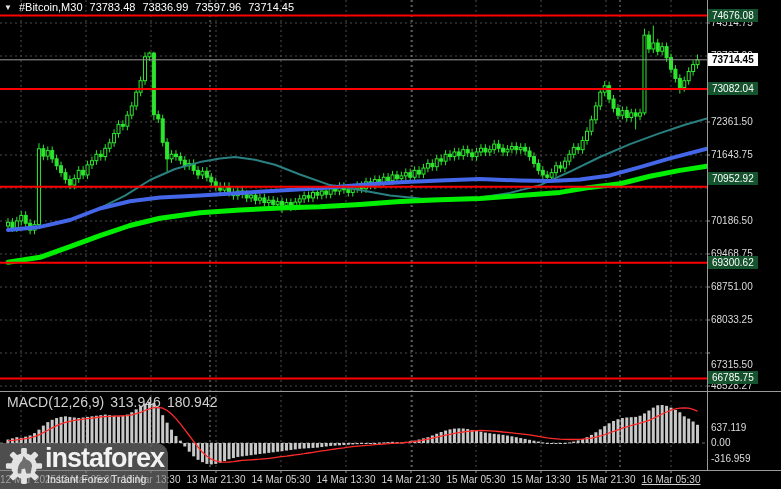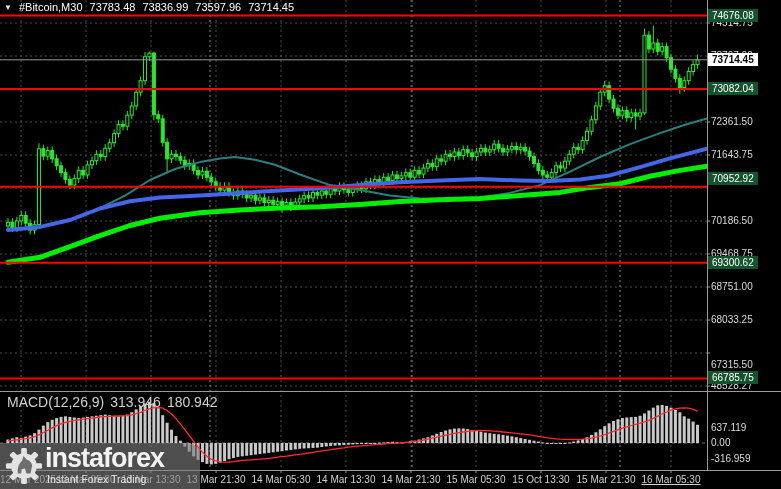--- a/index.html
+++ b/index.html
@@ -11,21 +11,21 @@
                display:flex;gap:7px;align-items:center;z-index:6;}
   #symbol-line .tri{font-size:8px;color:#e8e8e8;}
   .ytick{position:absolute;left:711px;color:#dcdcdc;font-size:10px;white-space:nowrap;z-index:2;}
   .badge{position:absolute;left:708px;font-size:10px;height:13px;line-height:13px;
          padding:0 4px;white-space:nowrap;z-index:3;}
   .badge.red{background:#14532d;color:#ffffff;}
   .badge.white{background:#ffffff;color:#000000;font-weight:bold;}
   .xtick{position:absolute;top:474px;color:#d2d2d2;font-size:10px;white-space:nowrap;z-index:1;}
   #macd-label{position:absolute;left:7px;top:394px;font-size:14px;color:#d0d0d0;z-index:2;
               display:flex;gap:6px;}
-  #logo-box{position:absolute;left:0;top:443px;width:200px;height:46px;
+  #logo-box{position:absolute;left:0;top:443px;width:168px;height:46px;
             background:rgba(126,126,126,0.62);border-radius:0 12px 0 0;z-index:5;}
   #brand{position:absolute;left:45px;top:0px;font-size:27px;font-weight:bold;color:#f2f2f2;
          letter-spacing:-1px;}
   #tagline{position:absolute;left:47px;top:30px;font-size:10.5px;color:#e6e6e6;}
   #gear{position:absolute;left:5px;top:4px;}
 </style>
 </head>
 <body>
 
 <div id="root">
@@ -620,21 +620,21 @@
     </div>
   <div id="time-axis" class="overlay">
       <div class="xtick" style="left: 0px;">12 Mar 2025</div>
       <div class="xtick" style="left: 86px; transform: translateX(-50%); text-align: right;">13 Mar 05:30</div>
       <div class="xtick" style="left: 151px; transform: translateX(-50%);">13 Mar 13:30</div>
       <div class="xtick" style="left: 216px; transform: translateX(-50%);">13 Mar 21:30</div>
       <div class="xtick" style="left: 281px; transform: translateX(-50%);">14 Mar 05:30</div>
       <div class="xtick" style="left: 346px; transform: translateX(-50%);">14 Mar 13:30</div>
       <div class="xtick" style="left: 411px; transform: translateX(-50%);">14 Mar 21:30</div>
       <div class="xtick" style="left: 476px; transform: translateX(-50%);">15 Mar 05:30</div>
-      <div class="xtick" style="left: 541px; transform: translateX(-50%);">15 Oct 13:30</div>
+      <div class="xtick" style="left: 541px; transform: translateX(-50%);">15 Mar 13:30</div>
       <div class="xtick" style="left: 606px; transform: translateX(-50%);">15 Mar 21:30</div>
       <div class="xtick" style="left: 671px; transform: translateX(-50%); text-decoration: underline;">16 Mar 05:30</div>
     </div>
 
   <div id="logo-box">
     <svg id="gear" width="38" height="38" viewBox="0 0 40 40">
       <g fill="#e3e3e3">
         <g id="teeth">
             <rect x="17" y="1" width="6" height="8" rx="1.5" transform="rotate(0 20 20)"></rect>
             <rect x="17" y="1" width="6" height="8" rx="1.5" transform="rotate(45 20 20)"></rect>

